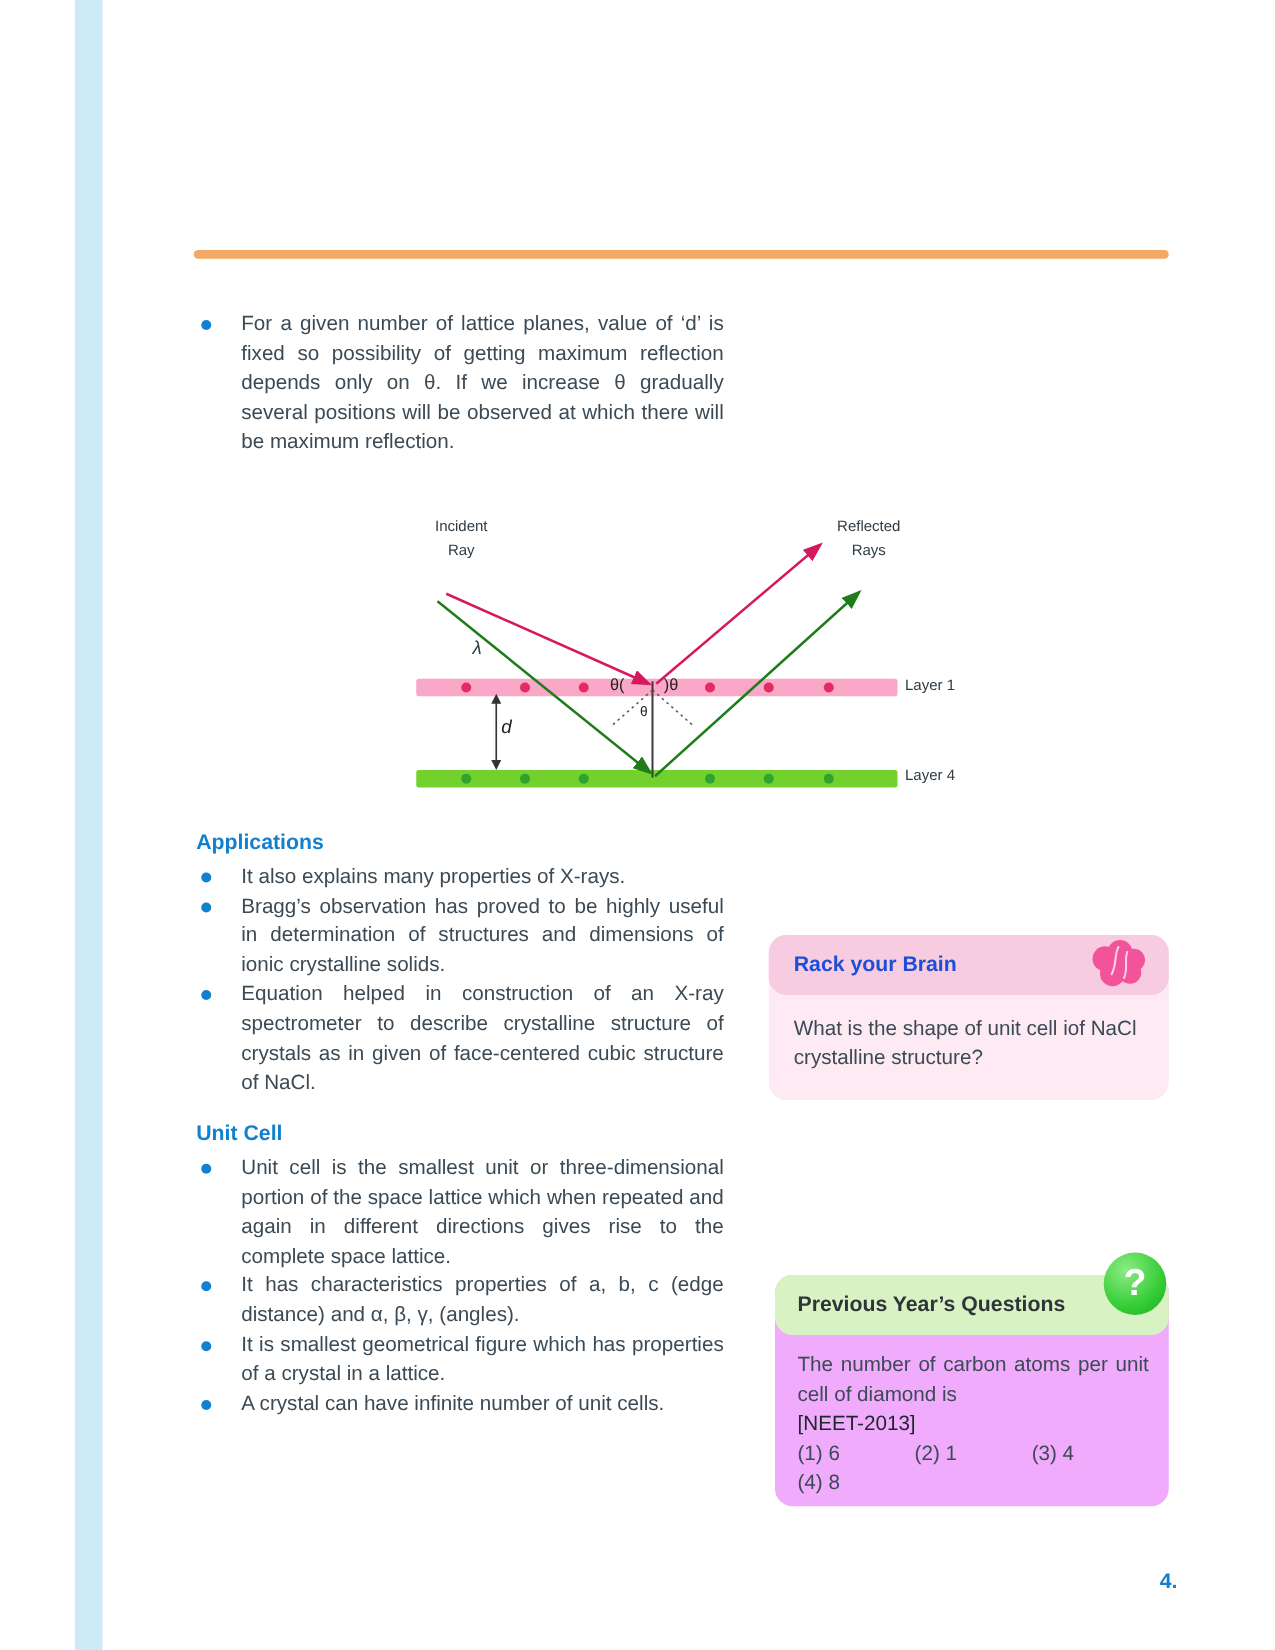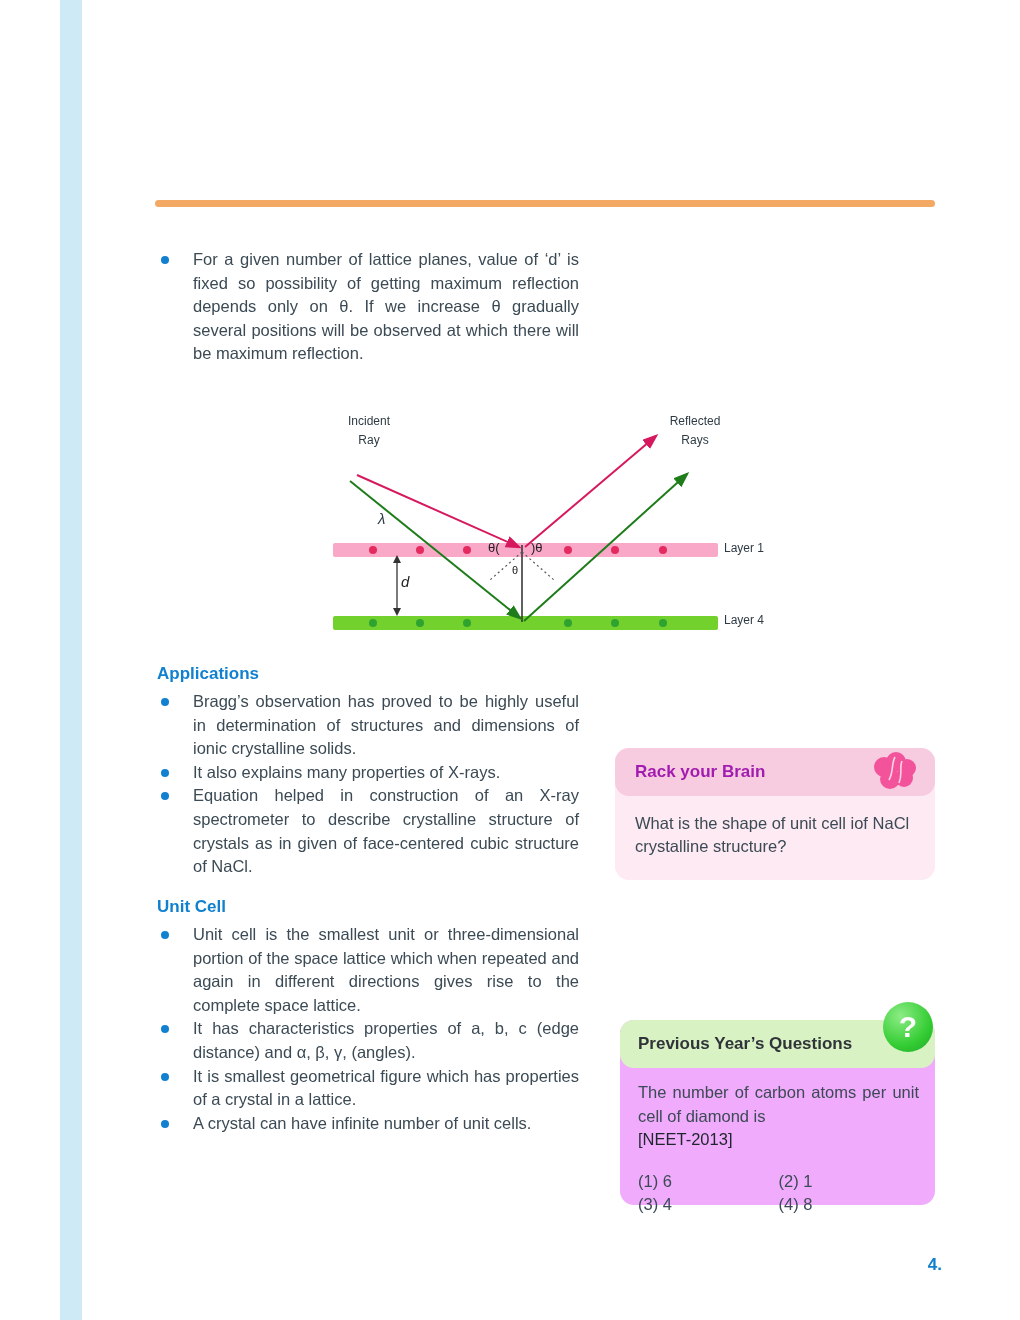--- a/index.html
+++ b/index.html
@@ -28,35 +28,35 @@
   .lbl-theta-left  { left:488px; top:540px; font-size:13px; color:#222; }
   .lbl-theta-right { left:531px; top:540px; font-size:13px; color:#222; }
   .lbl-theta-small { left:512px; top:564px; font-size:11px; color:#222; }
   .lbl-d { left:401px; top:573px; font-style:italic; font-size:15px; color:#222; }
   .lbl-layer1 { left:724px; top:541px; }
   .lbl-layer2 { left:724px; top:613px; }
 
   
   .rack-box { position:absolute; left:615px; top:748px; width:320px; height:132px; background:#fdeaf3; border-radius:14px; }
   .rack-header { position:absolute; left:0; top:0; width:320px; height:48px; background:#f8cce0; border-radius:14px;
-                 display:flex; align-items:center; padding-left:20px; font-size:17px; font-weight:bold; color:#a21caf; }
+                 display:flex; align-items:center; padding-left:20px; font-size:17px; font-weight:bold; color:#1d4ed8; }
   .brain-icon { position:absolute; right:14px; top:3px; width:52px; height:42px; }
   .rack-body { position:absolute; left:20px; top:64px; width:286px; font-size:16.5px; line-height:23px; }
 
   
   .pyq-box { position:absolute; left:620px; top:1020px; width:315px; height:185px; background:#f0abfc; border-radius:14px; }
   .pyq-header { position:relative; height:48px; background:#d8f2c3; border-radius:14px;
                 display:flex; align-items:center; padding-left:18px; font-size:17px; font-weight:bold; color:#30343a; }
   .qmark-icon { position:absolute; right:2px; top:-18px; width:50px; height:50px; border-radius:50%;
                 background:radial-gradient(circle at 35% 28%, #8cec84, #33cc33 62%, #1fa82a);
                 color:#ffffff; font-weight:bold; font-size:30px; display:flex; align-items:center; justify-content:center; }
   .pyq-body { padding:13px 16px 0 18px; font-size:16.5px; line-height:23.5px; }
   .pyq-question { text-align:justify; }
   .pyq-tag { text-align:left; font-weight:normal; color:#1f262b; }
-  .pyq-options { display:grid; grid-template-columns:1fr 1fr; margin-top:18px; }
+  .pyq-options { display:grid; grid-template-columns:1fr 1fr 1fr; margin-top:0; }
   .pyq-options span { line-height:23.5px; }
 
   .page-number { position:absolute; right:78px; top:1255px; font-size:17px; font-weight:bold; color:#1180cf; }
 </style>
 </head>
 <body>
 
 <div class="page">
 
   <div class="left-strip"></div>
@@ -126,25 +126,25 @@
   <div class="dlabel lbl-theta-right">)θ</div>
   <div class="dlabel lbl-theta-small">θ</div>
   <div class="dlabel lbl-d">d</div>
   <div class="dlabel lbl-layer1">Layer 1</div>
   <div class="dlabel lbl-layer2">Layer 4</div>
 
   <div class="sec-heading" style="top:664px;">Applications</div>
   <div class="textcol" style="top:690px;">
     <div class="bullet-row">
       <span class="dot"></span>
+      <p>It also explains many properties of X-rays.</p>
+    </div>
+    <div class="bullet-row">
+      <span class="dot"></span>
       <p>Bragg’s observation has proved to be highly useful in determination of structures and dimensions of ionic crystalline solids.</p>
-    </div>
-    <div class="bullet-row">
-      <span class="dot"></span>
-      <p>It also explains many properties of X-rays.</p>
     </div>
     <div class="bullet-row">
       <span class="dot"></span>
       <p>Equation helped in construction of an X-ray spectrometer to describe crystalline structure of crystals as in given of face-centered cubic structure of NaCl.</p>
     </div>
   </div>
 
   <div class="rack-box">
     <div class="rack-header">
       <span>Rack your Brain</span>

